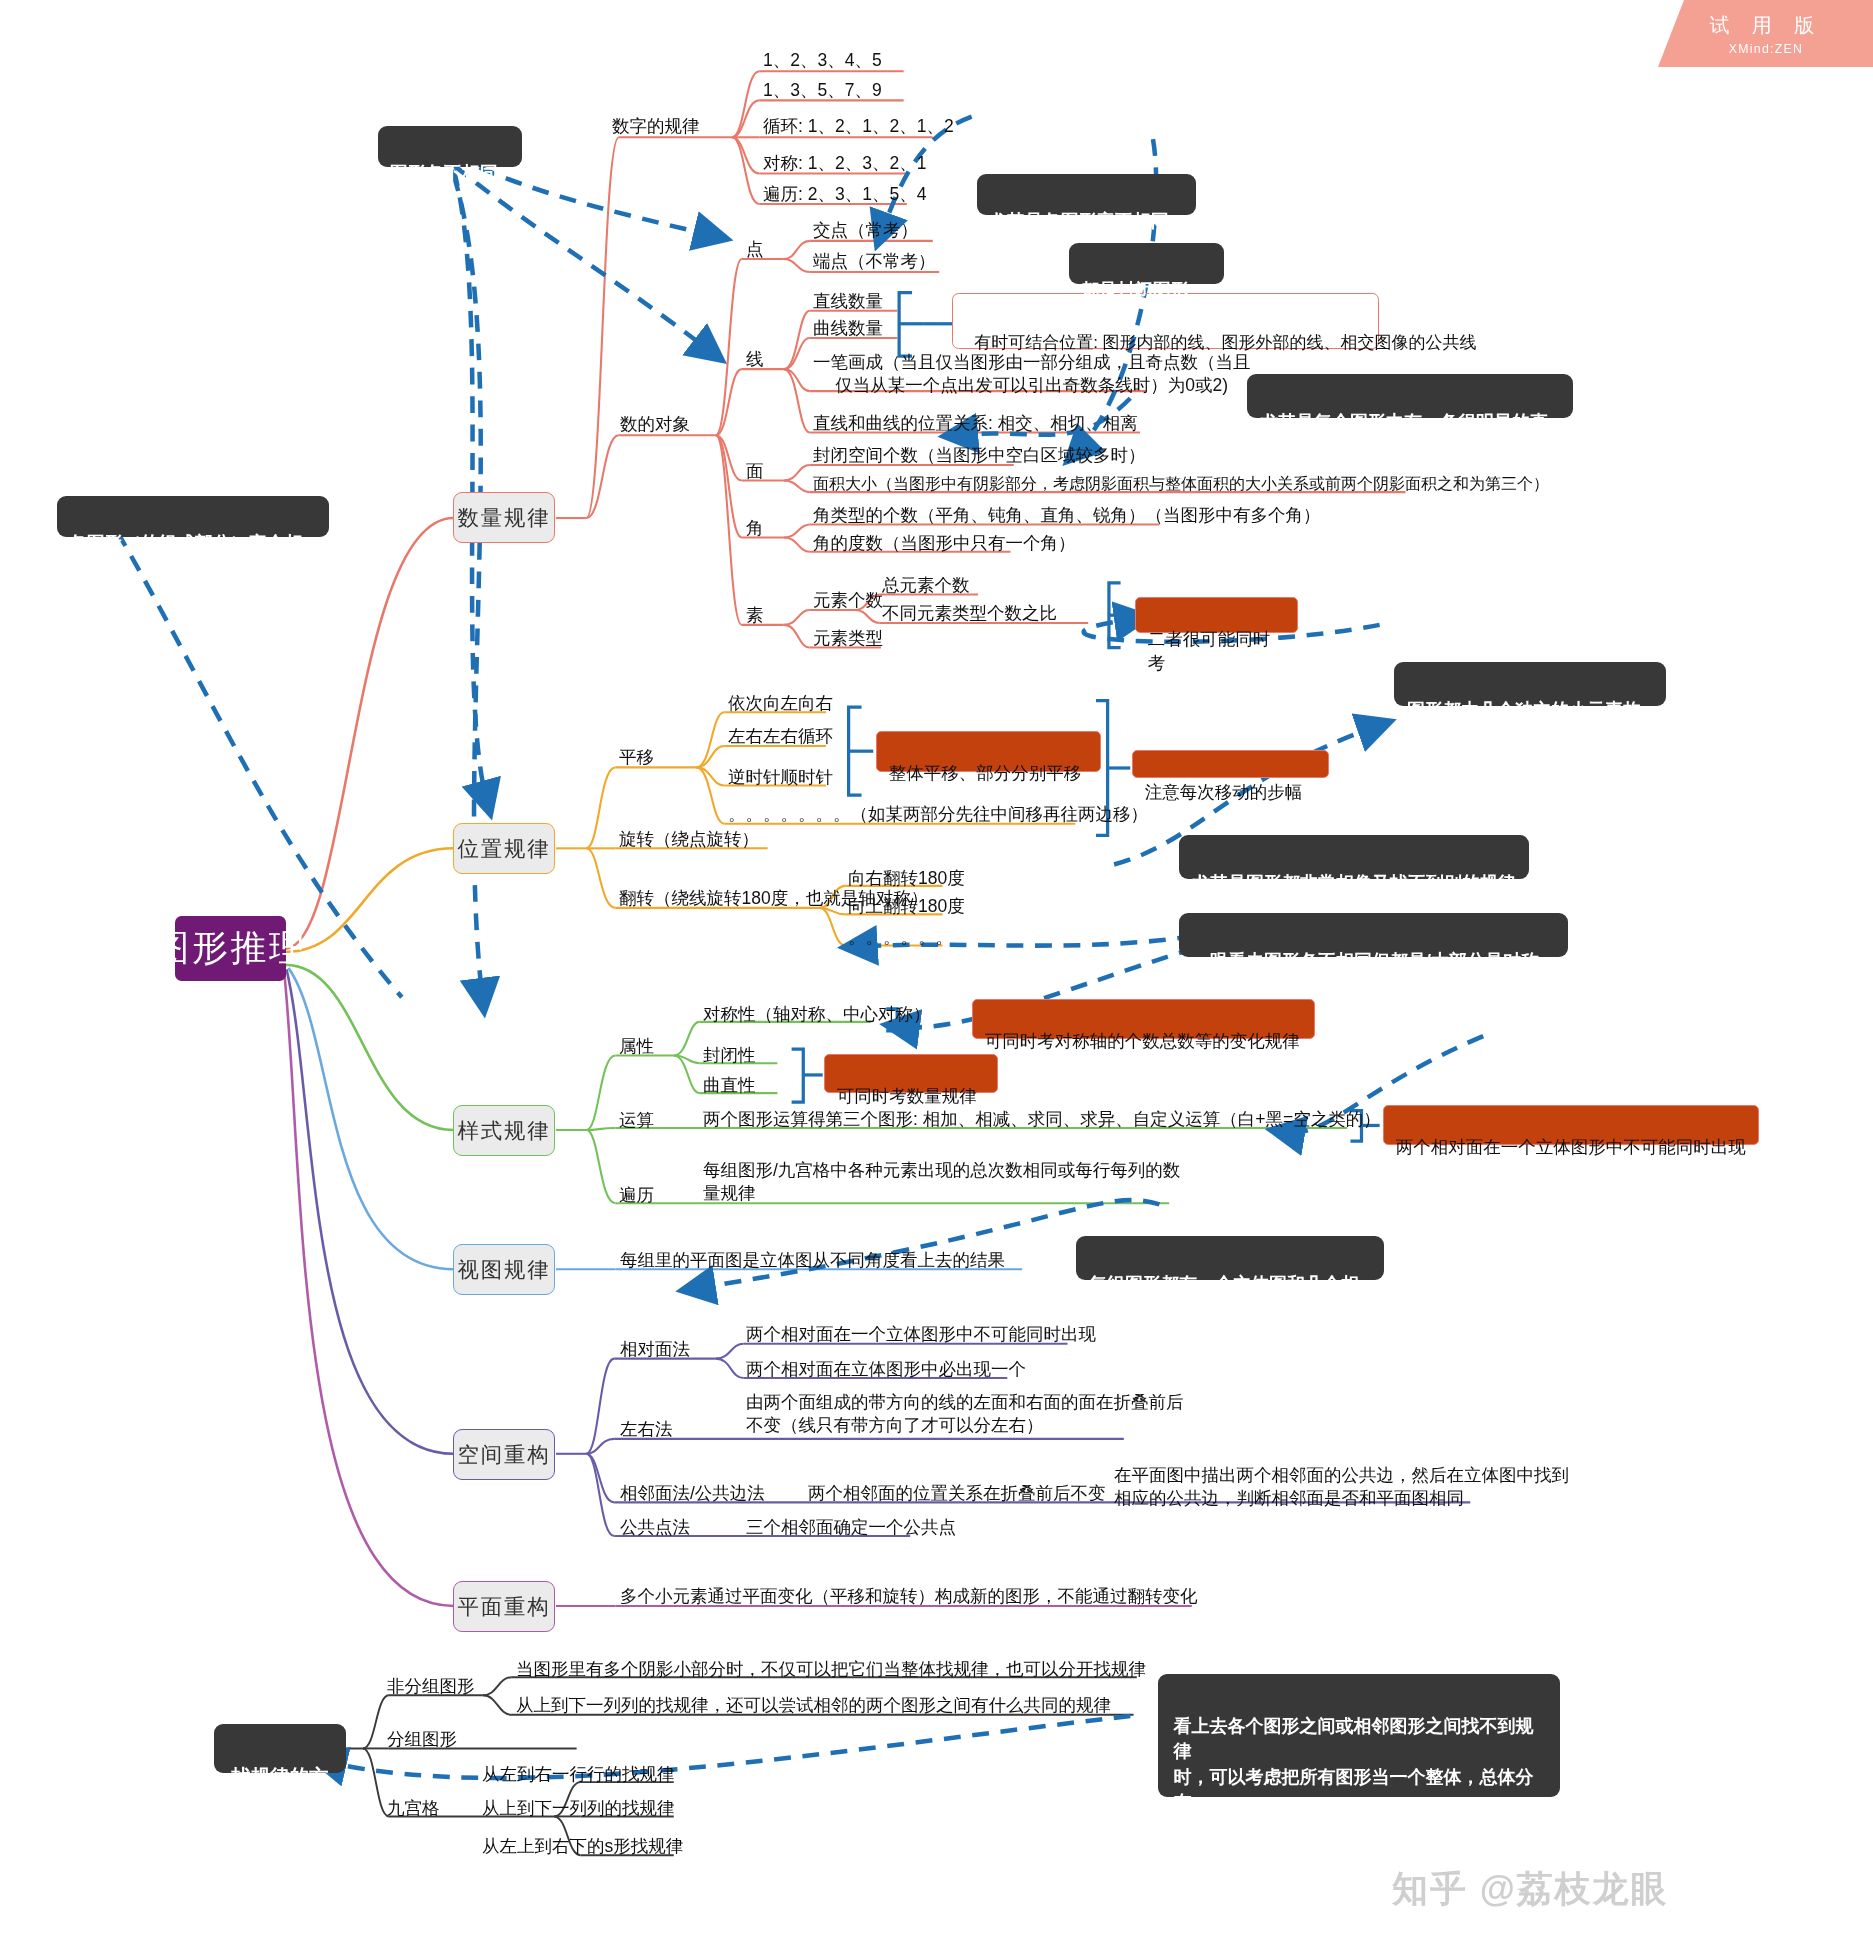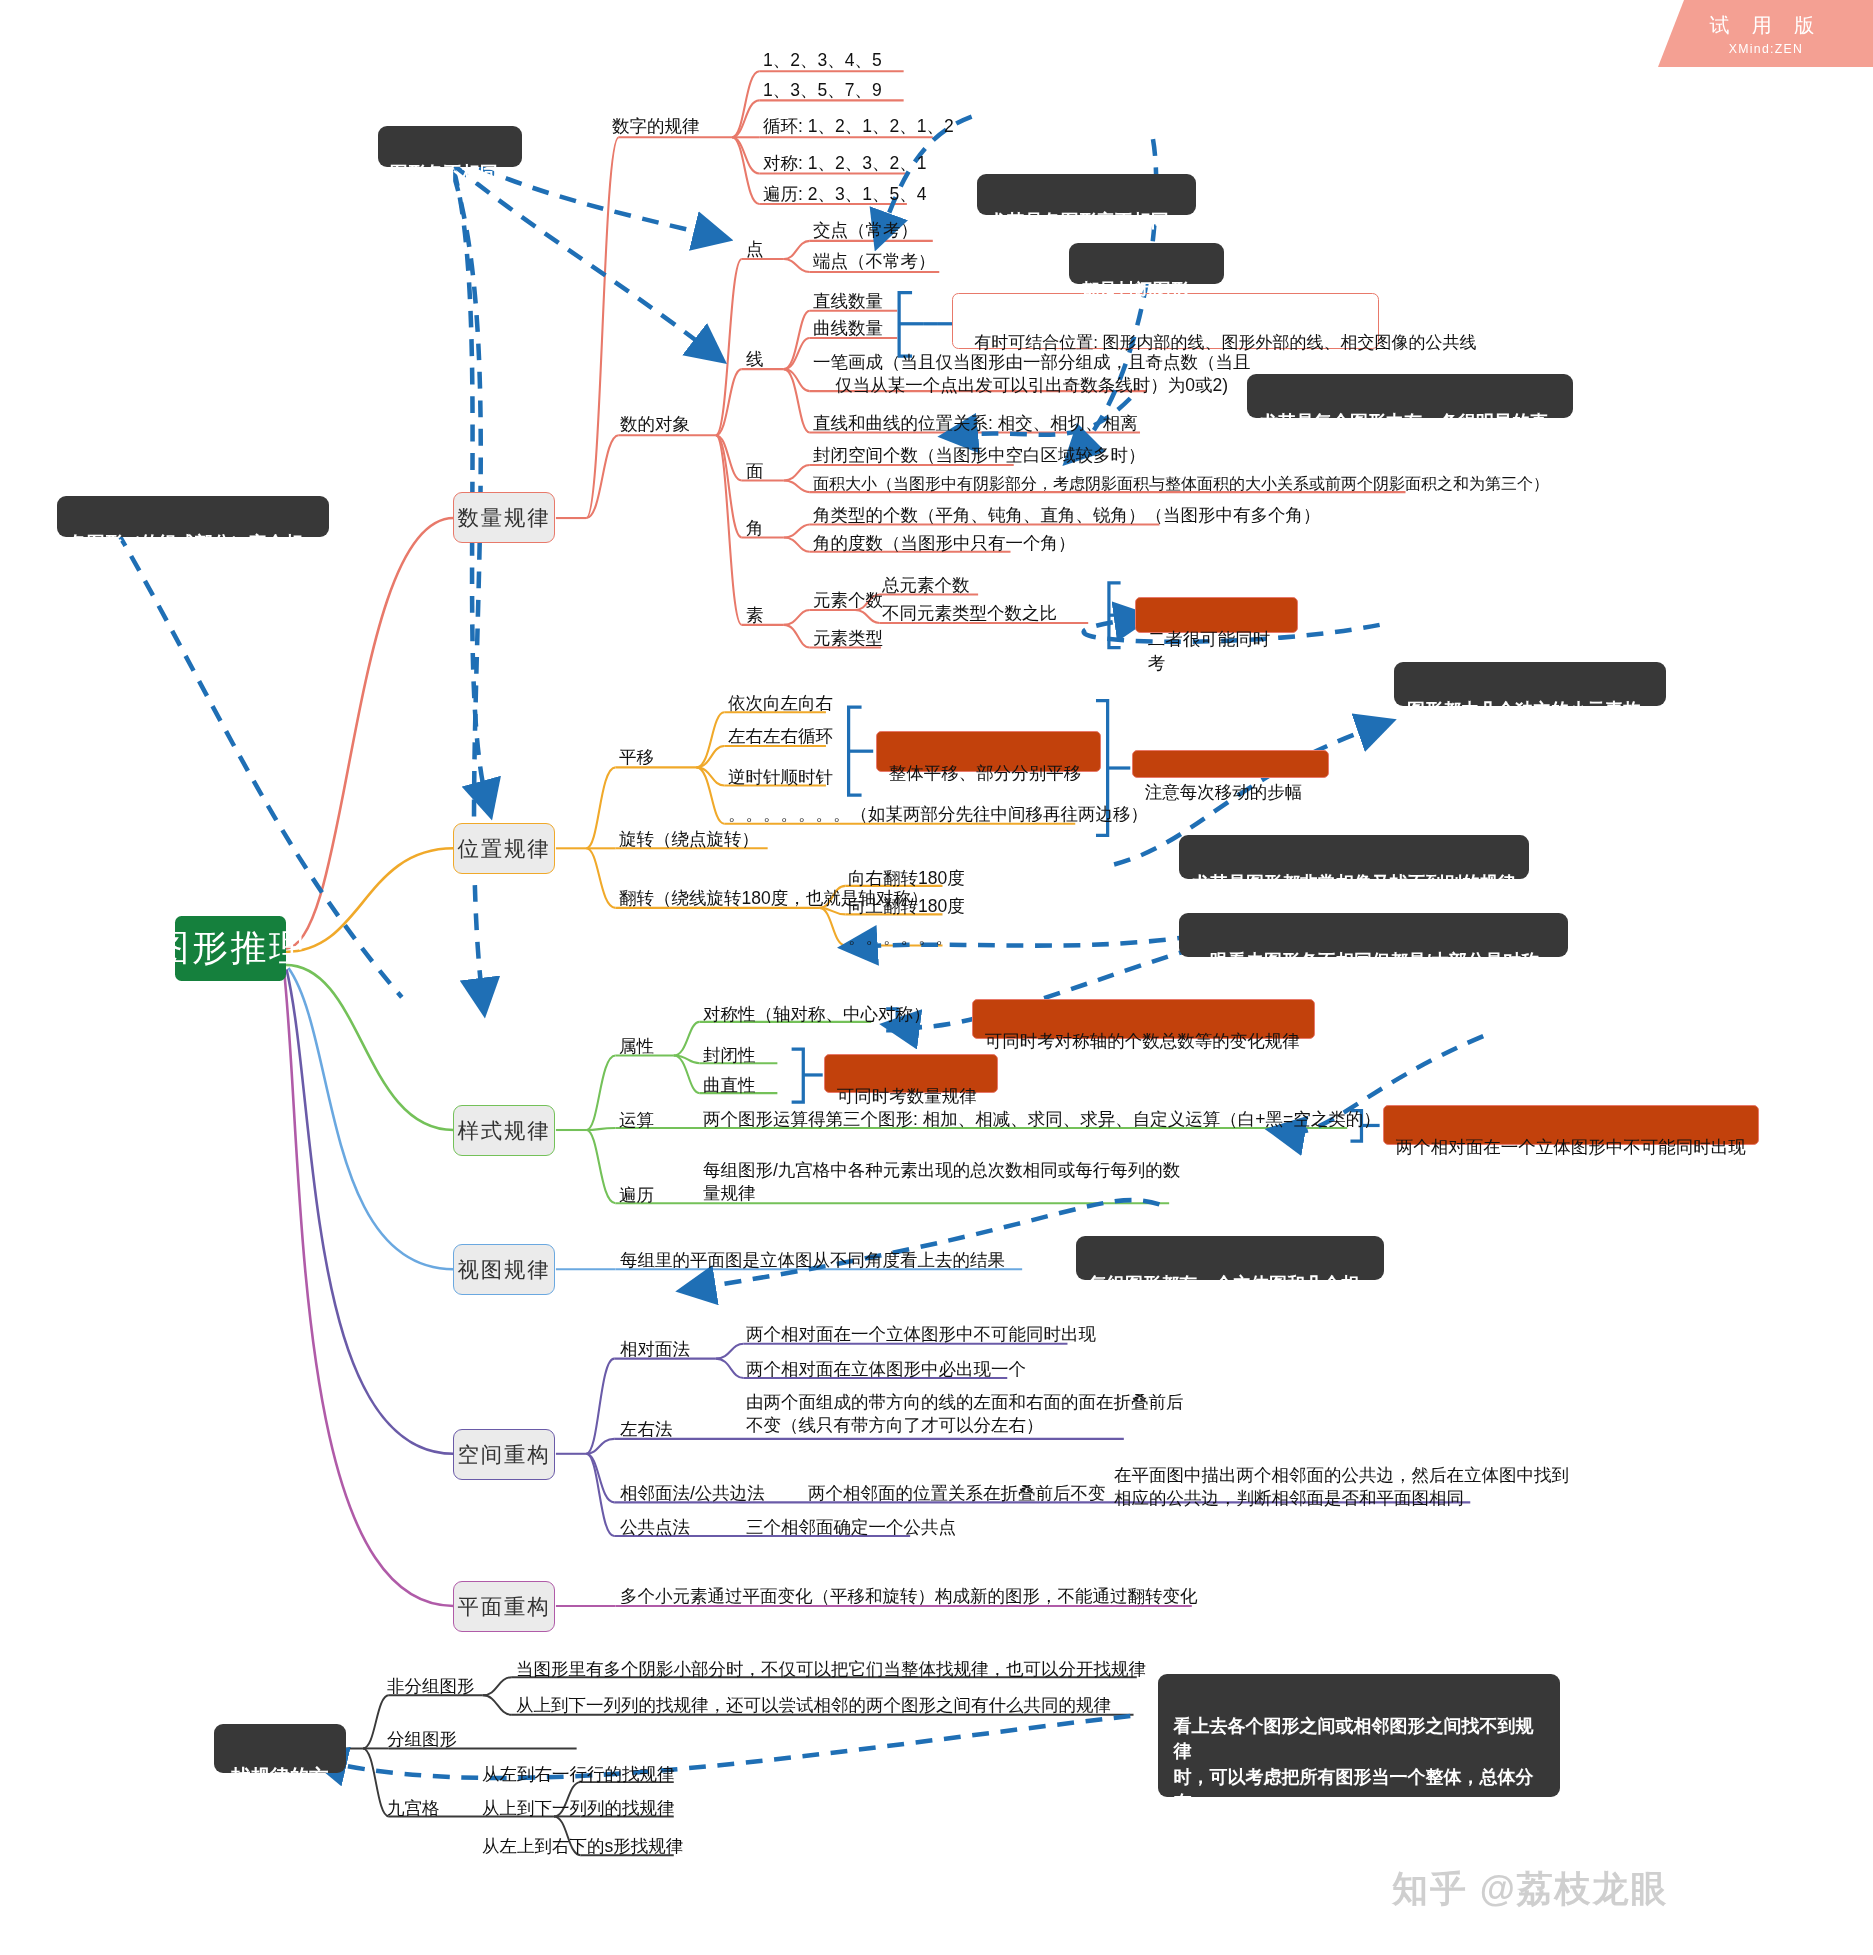--- a/index.html
+++ b/index.html
@@ -3,21 +3,21 @@
 <meta charset="utf-8">
 <style>
   html,body{margin:0;padding:0;background:#fff;}
   body{width:1874px;height:1955px;position:relative;overflow:hidden;
        font-family:"Liberation Sans","DejaVu Sans",sans-serif;color:#1a1a1a;}
   #canvas{position:absolute;left:0;top:0;width:1874px;height:1955px;}
   svg.links{position:absolute;left:0;top:0;width:1874px;height:1955px;pointer-events:none;}
 
   
   .node{position:absolute;box-sizing:border-box;white-space:pre;}
-  .root{background:#15803d;color:#fff;border-radius:6.5px;font-size:36px;
+  .root{background:#701a75;color:#fff;border-radius:6.5px;font-size:36px;
         display:flex;align-items:center;justify-content:center;letter-spacing:2.6px;}
   .branch{background:#ebebeb;border:1.3px solid #888;border-radius:9px;font-size:21.4px;
           display:flex;align-items:center;justify-content:center;letter-spacing:1.9px;color:#333;}
   .branch.c-red{border-color:#e8796a;}
   .branch.c-orange{border-color:#f0a92a;}
   .branch.c-green{border-color:#74c159;}
   .branch.c-blue{border-color:#6aa8e0;}
   .branch.c-purple{border-color:#6a5ba8;}
   .branch.c-magenta{border-color:#b05ba8;}
 

